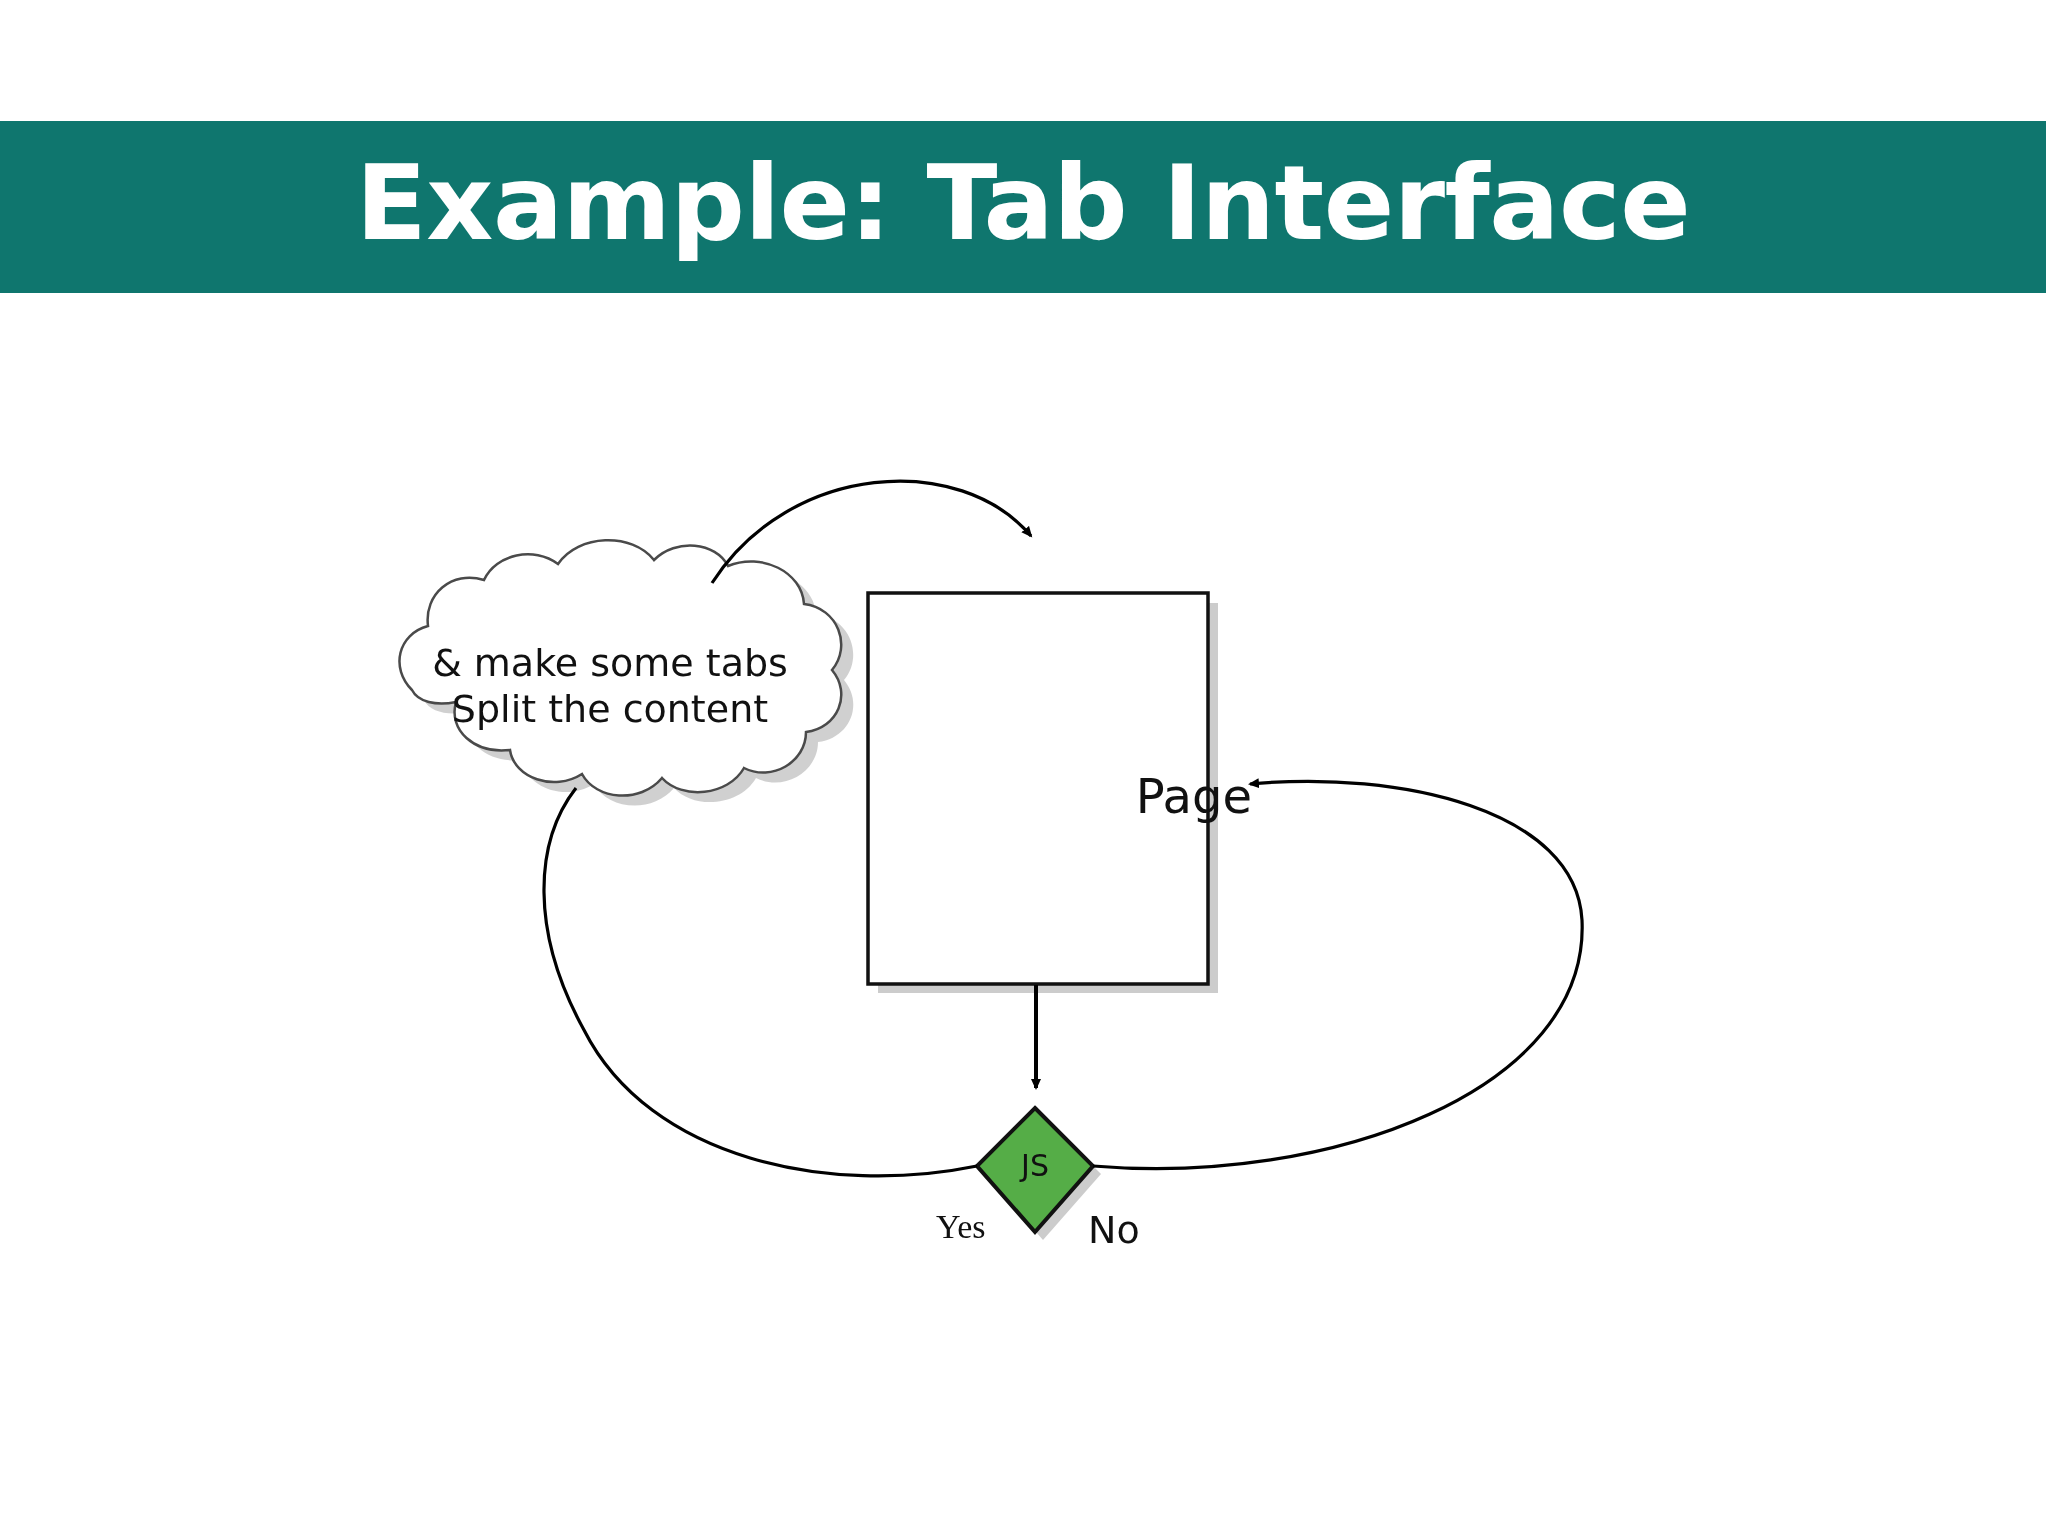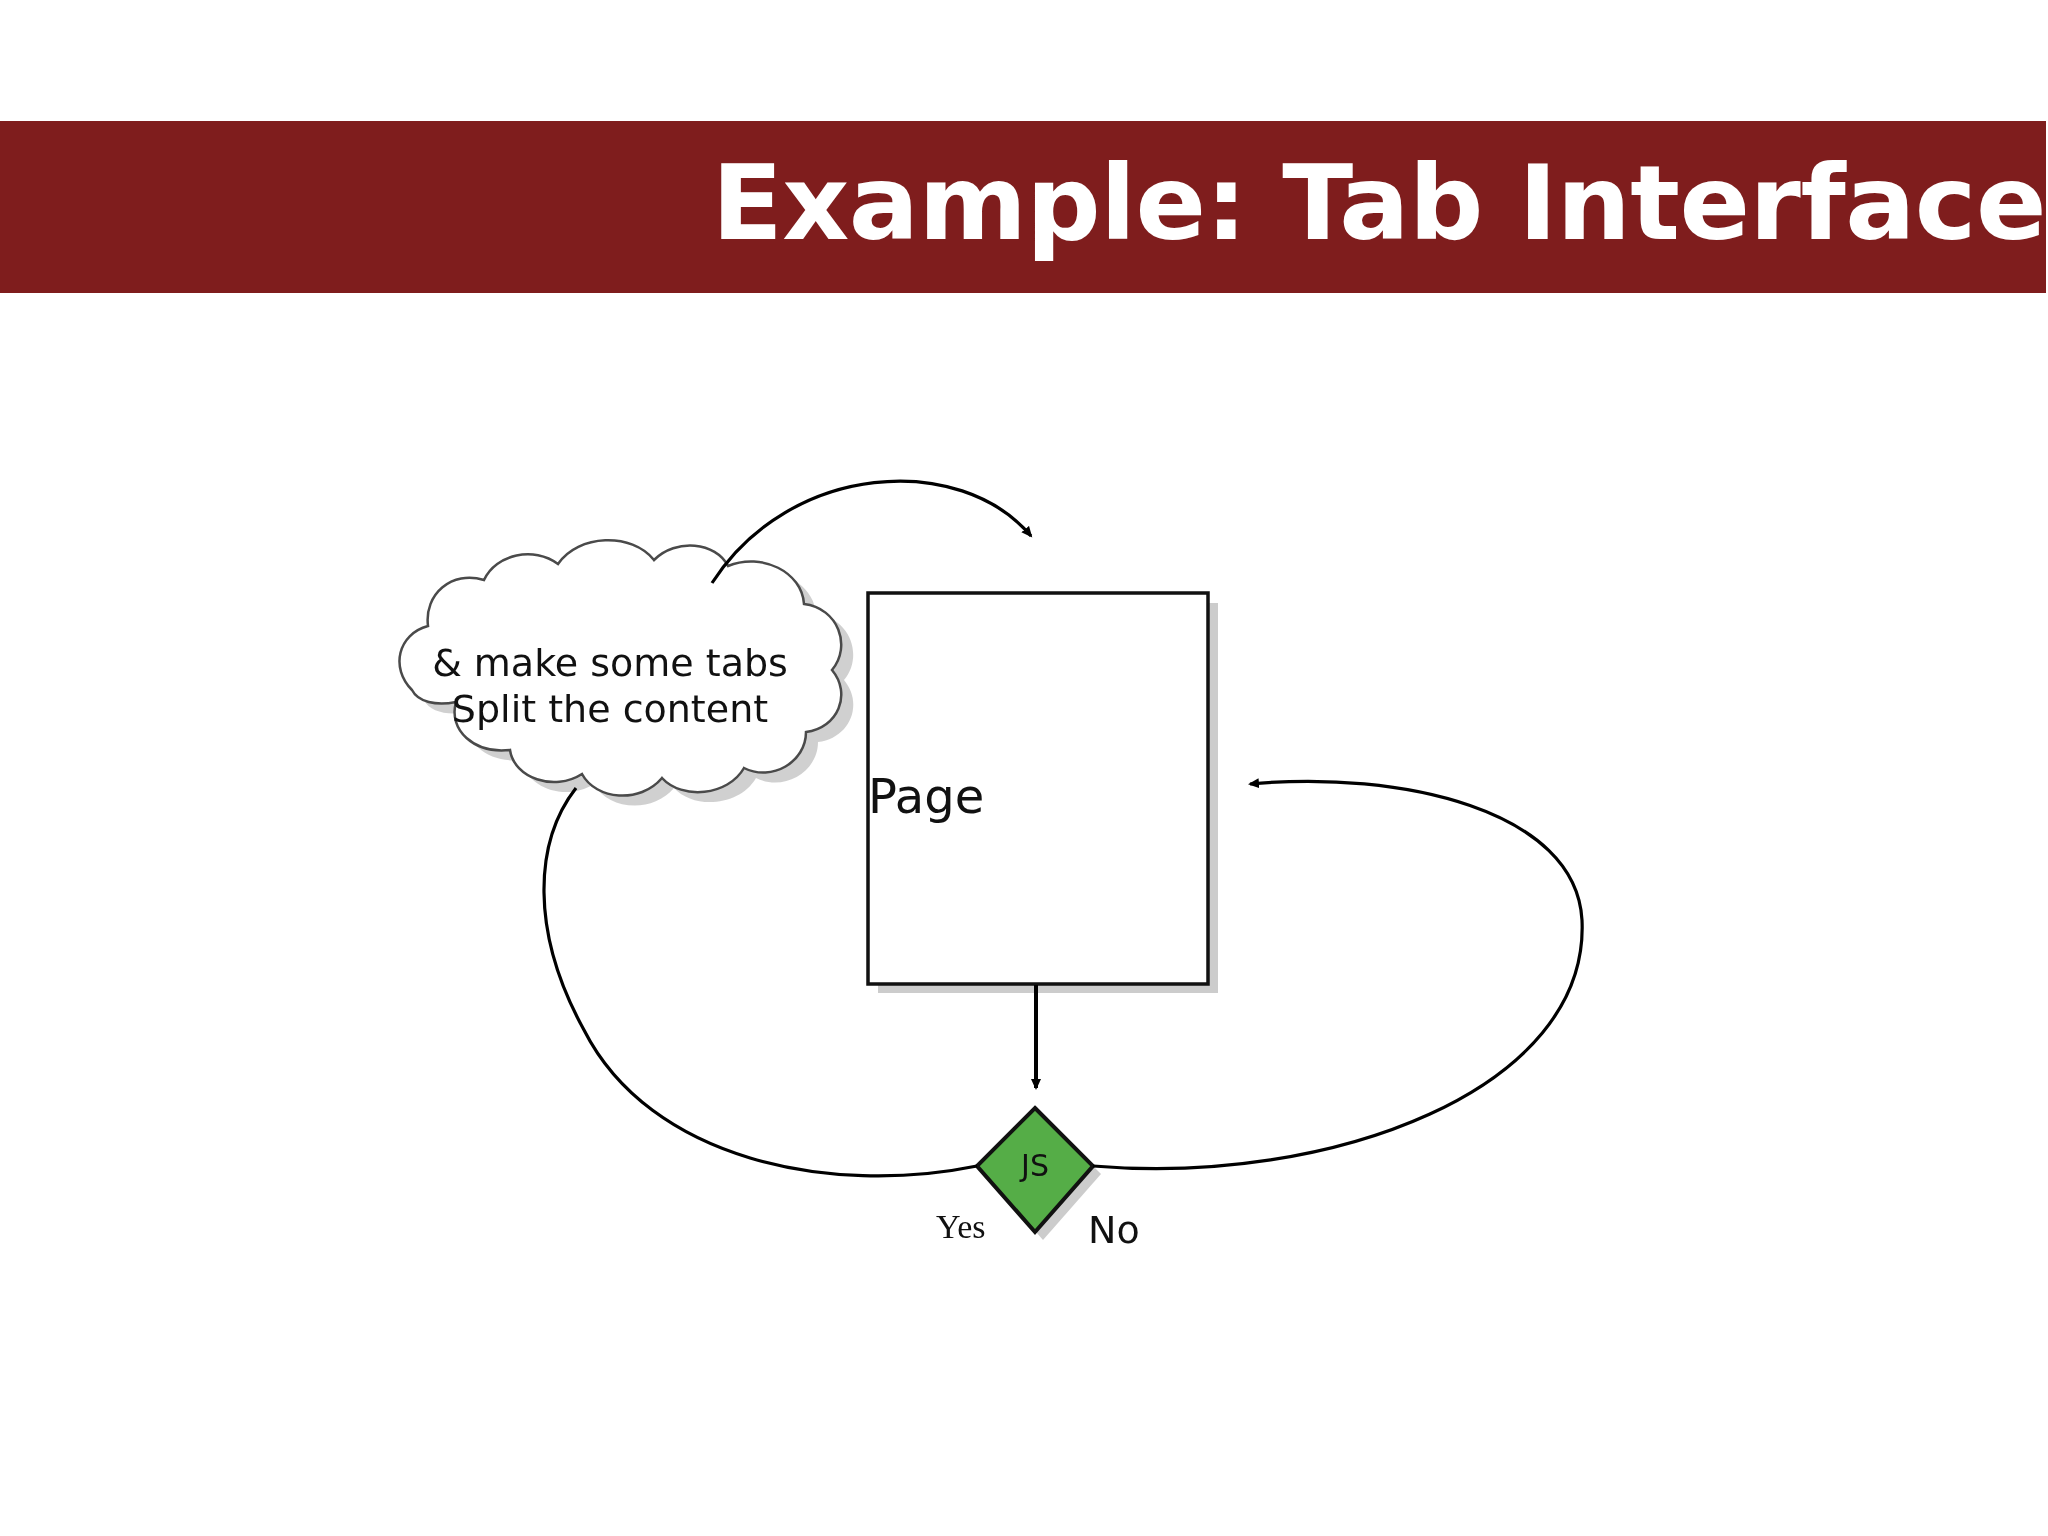--- a/index.html
+++ b/index.html
@@ -15,24 +15,24 @@
     font-family: "DejaVu Sans", "Liberation Sans", sans-serif;
   }
 
   
   #title-banner {
     position: absolute;
     left: 0;
     top: 121px;
     width: 2046px;
     height: 172px;
-    background: #7f1d1d;
+    background: #0f766e;
     display: flex;
     align-items: center;
-    justify-content: flex-end;
+    justify-content: center;
     box-sizing: border-box;
   }
   #title-text {
     color: #ffffff;
     font-size: 104px;
     font-weight: bold;
     line-height: 1;
     letter-spacing: -0.5px;
     white-space: nowrap;
     font-family: "DejaVu Sans", "Liberation Sans", sans-serif;
@@ -61,21 +61,21 @@
     top: 640px;
     width: 430px;
     text-align: center;
     font-size: 38px;
     line-height: 1.22;
   }
   #page-label {
     left: 868px;
     top: 768px;
     width: 384px;
-    text-align: left;
+    text-align: right;
     font-size: 48px;
   }
   #decision-label {
     left: 985px;
     top: 1148px;
     width: 100px;
     text-align: center;
     font-size: 30px;
   }
   #yes-label {

